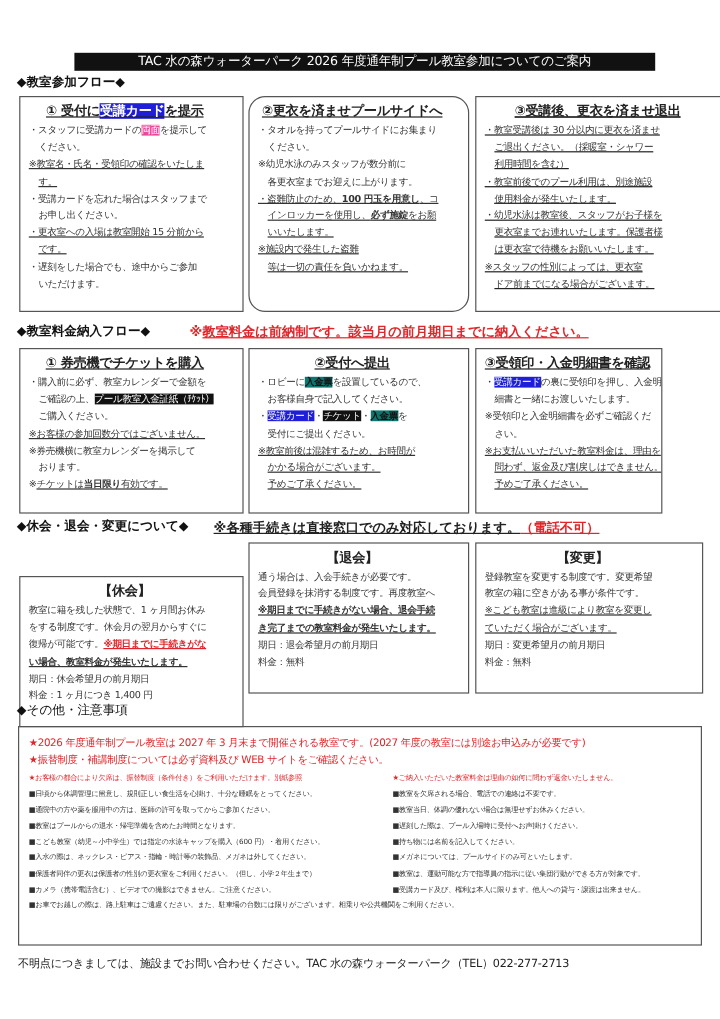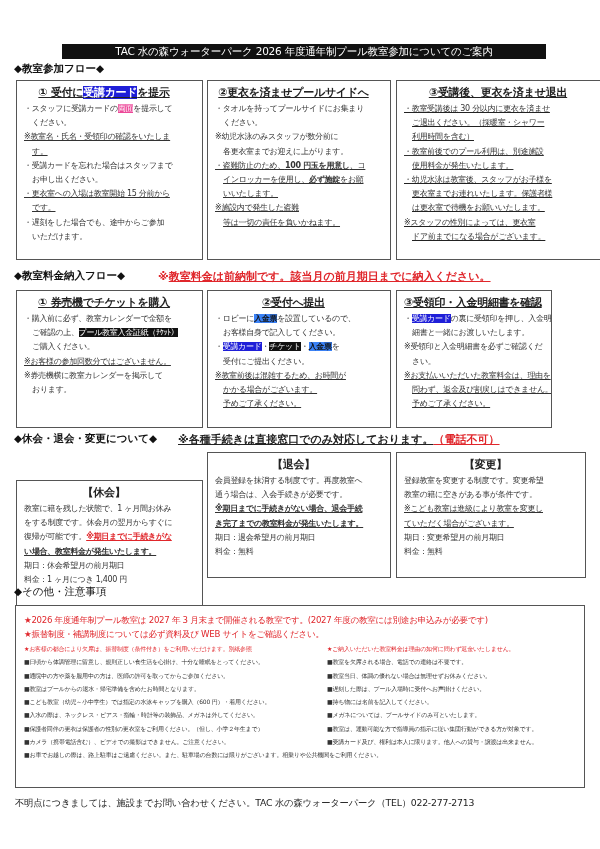--- a/index.html
+++ b/index.html
@@ -29,21 +29,21 @@
     text-align: center; font-size: 11px; font-weight: bold; text-decoration: underline;
     margin-bottom: 2px; white-space: nowrap; letter-spacing: -0.3px;
   }
   .box-title.plain { text-decoration: none; }
   .line {
     font-size: 8px; line-height: 14.2px; color: #333; letter-spacing: -0.3px; white-space: nowrap;
   }
   .indent { padding-left: 8px; }
   .hl-blue { background: #1f1fd8; color: #fff; }
   .hl-black { background: #111; color: #fff; }
-  .hl-yellow { background: #3b82f6; color: #111; }
+  .hl-yellow { background: #0f766e; color: #111; }
   .hl-red { background: #ec4899; color: #fff; margin-top: 38px; }
   .notes-box {
     position: absolute; left: 15px; top: 605px; width: 570px; height: 183px;
     border: 1.6px solid #555; padding: 7px 8px;
   }
   .notes-star { font-size: 8.6px; line-height: 14px; color: #e0262b; white-space: nowrap; letter-spacing: -0.3px; }
   .notes-grid { display: flex; margin-top: 1px; }
   .notes-col { width: 295px; }
   .notes-col.right { width: 265px; padding-left: 8px; }
   .note-item { font-size: 6px; line-height: 13.3px; color: #333; white-space: nowrap; letter-spacing: -0.2px; }
@@ -70,21 +70,21 @@
     <div class="line red u">※教室名・氏名・受領印の確認をいたしま</div>
     <div class="line red u indent">す。</div>
     <div class="line">・受講カードを忘れた場合はスタッフまで</div>
     <div class="line indent">お申し出ください。</div>
     <div class="line red u">・更衣室への入場は教室開始 15 分前から</div>
     <div class="line red u indent">です。</div>
     <div class="line">・遅刻をした場合でも、途中からご参加</div>
     <div class="line indent">いただけます。</div>
   </div>
 
-  <div class="box" style="left:207px; top:80px; width:184px; height:180px;">
+  <div class="box" style="left:207px; top:80px; width:184px; height:180px;border-radius:14px;">
     <div class="box-title">②更衣を済ませプールサイドへ</div>
     <div class="line">・タオルを持ってプールサイドにお集まり</div>
     <div class="line indent">ください。</div>
     <div class="line">※幼児水泳のみスタッフが数分前に</div>
     <div class="line indent">各更衣室までお迎えに上がります。</div>
     <div class="line red u"><span>・盗難防止のため、</span><span class="b">100 円玉を用意し</span><span>、コ</span></div>
     <div class="line red u indent"><span>インロッカーを使用し、</span><span class="b">必ず施錠</span><span>をお願</span></div>
     <div class="line red u indent">いいたします。</div>
     <div class="line u">※施設内で発生した盗難</div>
     <div class="line u indent">等は一切の責任を負いかねます。</div>
@@ -110,20 +110,21 @@
   </div>
 
   <div class="box" style="left:16px; top:290px; width:187px; height:138px;">
     <div class="box-title">① 券売機でチケットを購入</div>
     <div class="line">・購入前に必ず、教室カレンダーで金額を</div>
     <div class="line indent"><span>ご確認の上、</span><span class="hl-black">プール教室入金証紙（ﾁｹｯﾄ）</span></div>
     <div class="line indent">ご購入ください。</div>
     <div class="line red u">※お客様の参加回数分ではございません。</div>
     <div class="line">※券売機横に教室カレンダーを掲示して</div>
     <div class="line indent">おります。</div>
+    <div class="line red"><span>※</span><span class="u">チケットは</span><span class="u b">当日限り</span><span class="u">有効です。</span></div>
   </div>
 
   <div class="box" style="left:207px; top:290px; width:184px; height:138px;">
     <div class="box-title">②受付へ提出</div>
     <div class="line"><span>・ロビーに</span><span class="hl-yellow b">入金票</span><span>を設置しているので、</span></div>
     <div class="line indent">お客様自身で記入してください。</div>
     <div class="line"><span>・</span><span class="hl-blue">受講カード</span><span>・</span><span class="hl-black">チケット</span><span>・</span><span class="hl-yellow b">入金票</span><span>を</span></div>
     <div class="line indent">受付にご提出ください。</div>
     <div class="line u">※教室前後は混雑するため、お時間が</div>
     <div class="line u indent">かかる場合がございます。</div>
@@ -151,22 +152,22 @@
     <div class="line">教室に籍を残した状態で、1 ヶ月間お休み</div>
     <div class="line">をする制度です。休会月の翌月からすぐに</div>
     <div class="line"><span>復帰が可能です。</span><span class="red u b">※期日までに手続きがな</span></div>
     <div class="line red u b">い場合、教室料金が発生いたします。</div>
     <div class="line">期日：休会希望月の前月期日</div>
     <div class="line">料金：1 ヶ月につき 1,400 円</div>
   </div>
 
   <div class="box" style="left:207px; top:452px; width:184px; height:126px;">
     <div class="box-title plain">【退会】</div>
+    <div class="line">通う場合は、入会手続きが必要です。</div>
     <div class="line">会員登録を抹消する制度です。再度教室へ</div>
-    <div class="line">通う場合は、入会手続きが必要です。</div>
     <div class="line red u b">※期日までに手続きがない場合、退会手続</div>
     <div class="line red u b">き完了までの教室料金が発生いたします。</div>
     <div class="line">期日：退会希望月の前月期日</div>
     <div class="line">料金：無料</div>
   </div>
 
   <div class="box" style="left:396px; top:452px; width:190px; height:126px;">
     <div class="box-title plain">【変更】</div>
     <div class="line">登録教室を変更する制度です。変更希望</div>
     <div class="line">教室の籍に空きがある事が条件です。</div>

